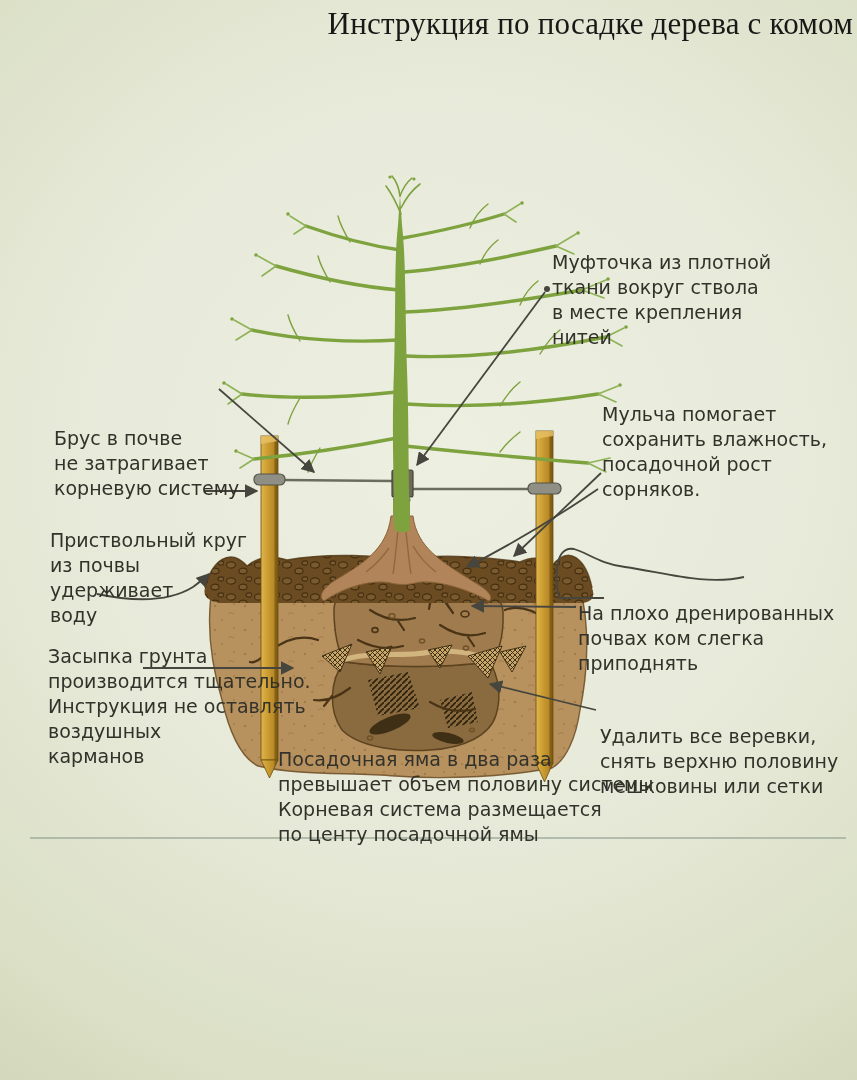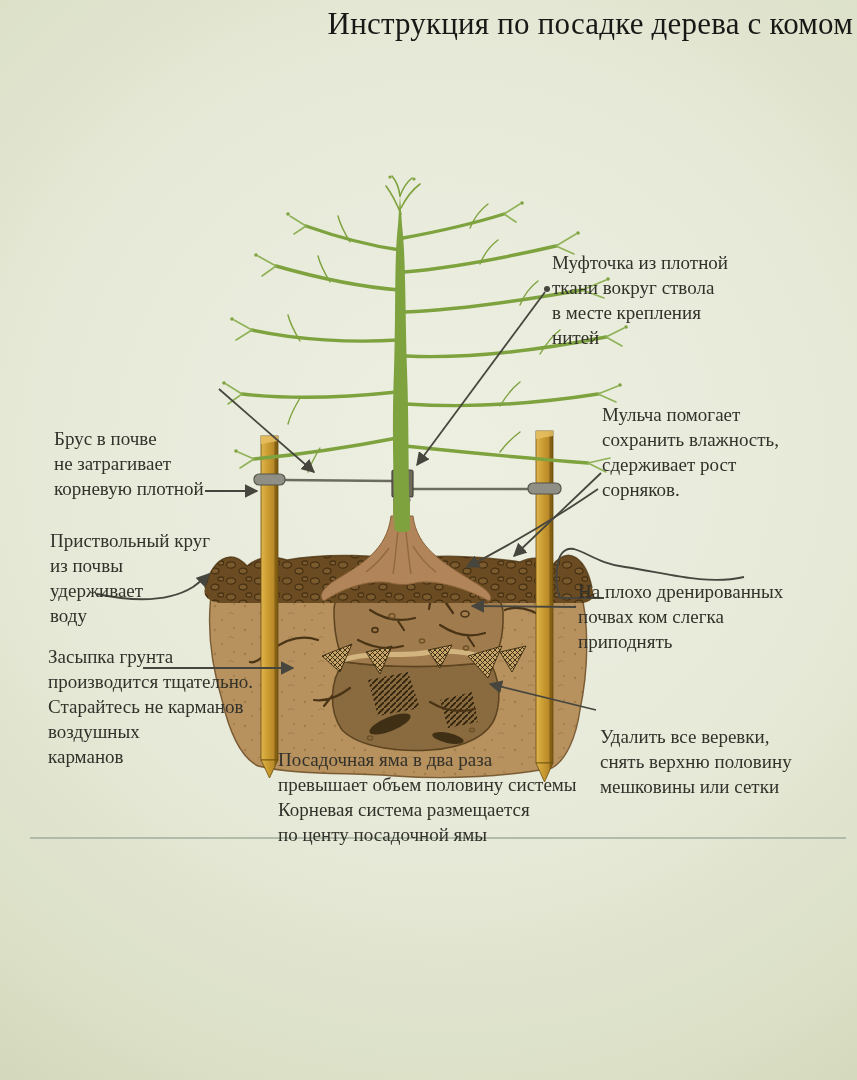--- a/index.html
+++ b/index.html
@@ -9,21 +9,21 @@
     background:
       radial-gradient(115% 90% at 52% 42%, #edefe1 0%, #e7ead9 38%, #dadfc5 68%, #c5cba8 100%);
   }
   #title{
     position:absolute;top:6px;right:4px;
     font-family:"Liberation Serif","DejaVu Serif",serif;
     font-size:31px;color:#181816;letter-spacing:.2px;white-space:nowrap;
   }
   .lbl{
     position:absolute;font-size:19px;line-height:25px;color:#32322b;
-    white-space:pre-line;z-index:3;font-family:Liberation Serif, serif;
+    white-space:pre-line;z-index:3;
   }
   #diagram{position:absolute;left:0;top:0;z-index:1;}
   #separator{
     position:absolute;left:30px;top:837px;width:816px;height:2px;
     background:#97a595;opacity:.65;z-index:2;
   }
 </style>
 </head>
 <body>
 
@@ -266,39 +266,39 @@
       <path d="M601,473 L514,556" marker-end="url(#ah)"></path>
       <path d="M598,489 C560,515 510,545 467,567" marker-end="url(#ah)"></path>
       <path d="M744,577 C705,586 662,572 625,567 C600,564 588,553 574,549 C562,547 558,558 557,568 C556,578 556,590 560,598 L604,598"></path>
       <path d="M576,607 L472,606" marker-end="url(#ah)"></path>
       <path d="M596,710 C558,701 522,692 490,684" marker-end="url(#ah)"></path>
     </g>
   </svg>
 
   <div class="lbl" style="left:54px;top:426px">Брус в почве
 не затрагивает
-корневую плотной</div>
+корневую систему</div>
   <div class="lbl" style="left:50px;top:528px">Приствольный круг
 из почвы
 удерживает
 воду</div>
   <div class="lbl" style="left:48px;top:644px">Засыпка грунта
 производится тщательно.
-Старайтесь не карманов
+Инструкция не оставлять
 воздушных
 карманов</div>
   <div class="lbl" style="left:552px;top:250px">Муфточка из плотной
 ткани вокруг ствола
 в месте крепления
 нитей</div>
   <div class="lbl" style="left:602px;top:402px">Мульча помогает
 сохранить влажность,
-сдерживает рост
+посадочной рост
 сорняков.</div>
-  <div class="lbl" style="left:578px;top:579px">На плохо дренированных
+  <div class="lbl" style="left:578px;top:601px">На плохо дренированных
 почвах ком слегка
 приподнять</div>
   <div class="lbl" style="left:600px;top:724px">Удалить все веревки,
 снять верхню половину
 мешковины или сетки</div>
   <div class="lbl" style="left:278px;top:747px">Посадочная яма в два раза
 превышает объем половину системы
 Корневая система размещается
 по центу посадочной ямы</div>
 

